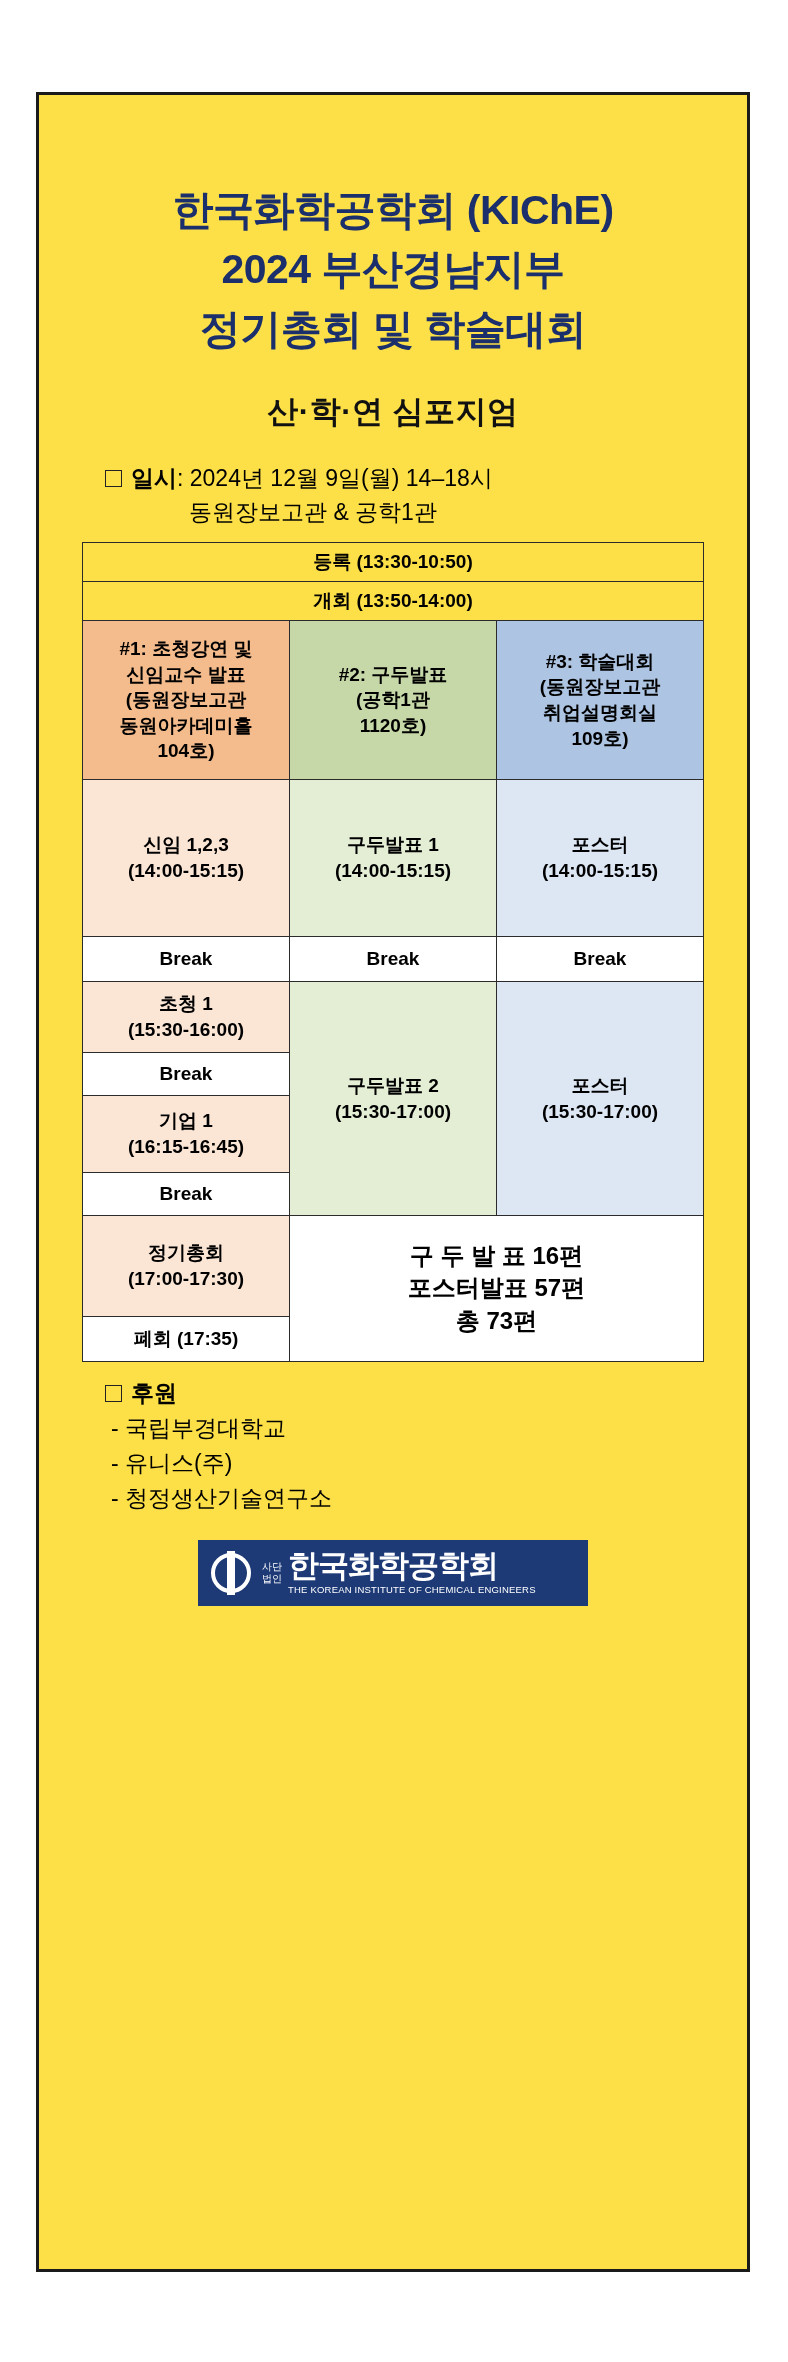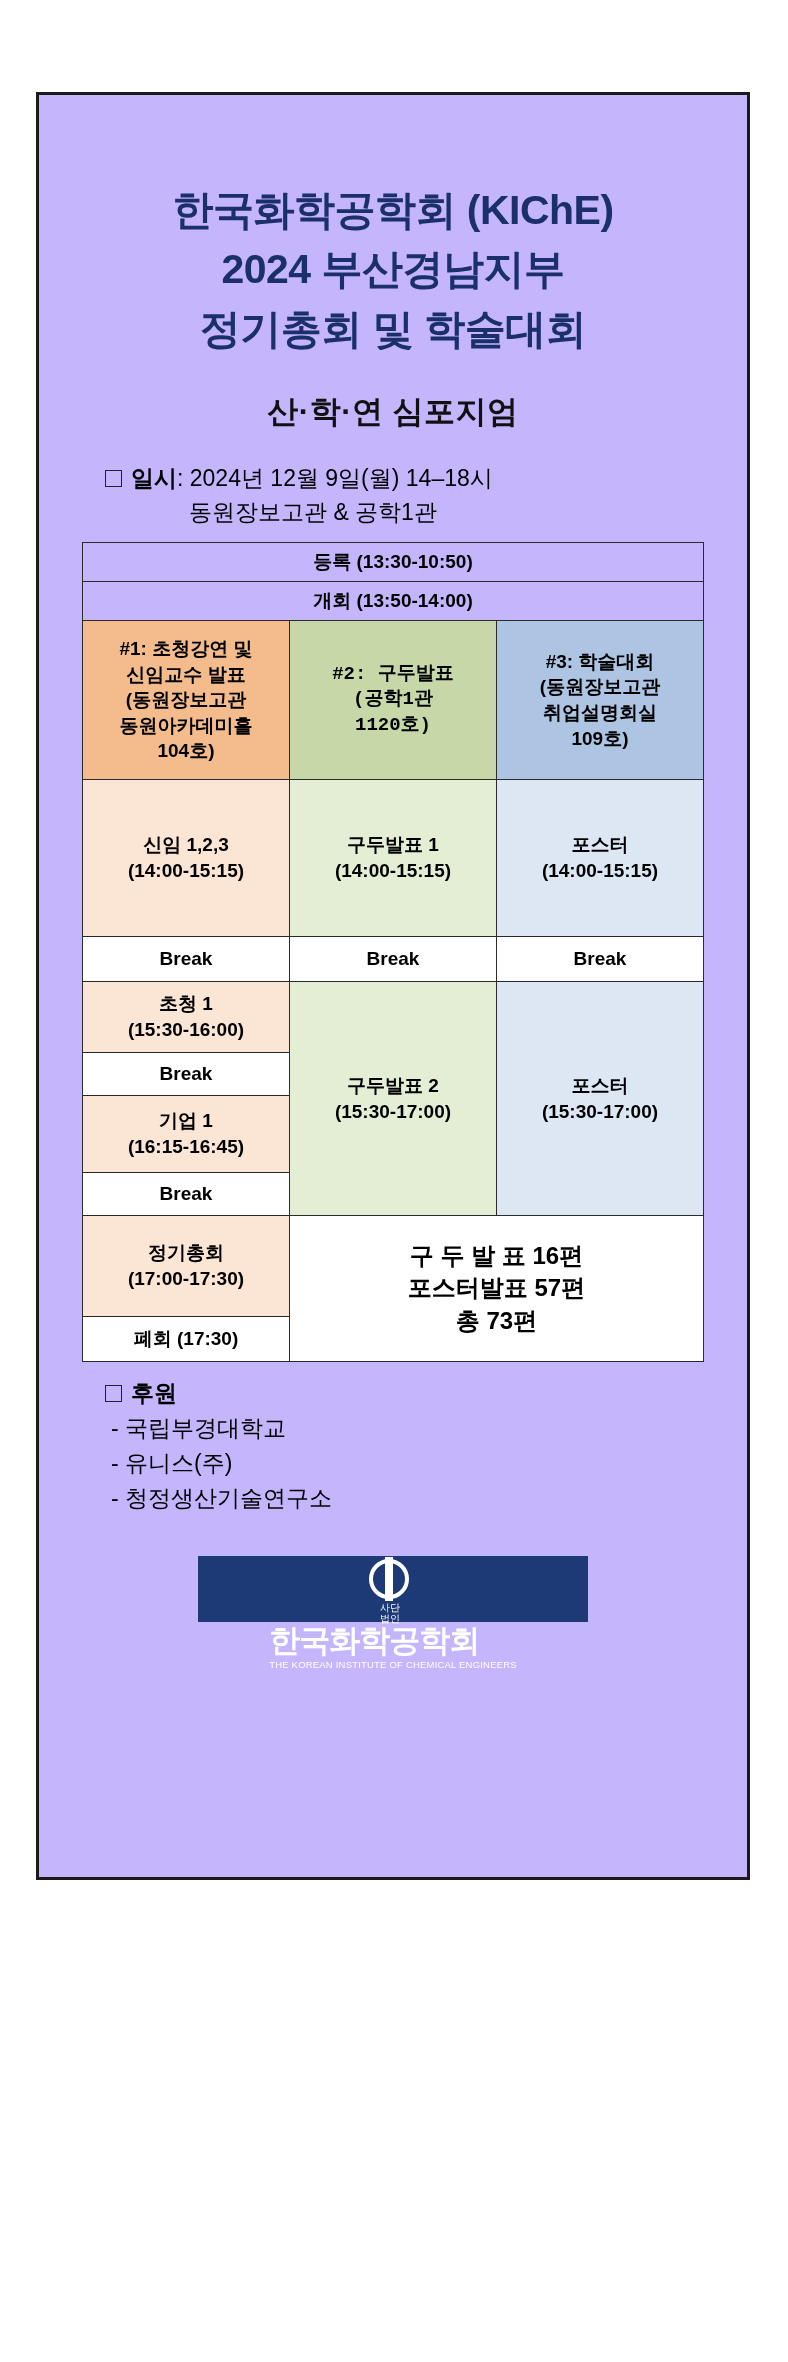--- a/index.html
+++ b/index.html
@@ -12,24 +12,24 @@
     height: 2362px;
     font-family: "Liberation Sans", sans-serif;
     color: #000;
     position: relative;
   }
   .poster {
     position: absolute;
     left: 36px;
     top: 92px;
     width: 714px;
-    height: 1788px;
+    height: 2180px;
     border: 3px solid #1a1a1a;
     box-sizing: border-box;
-    background: #c4b5fd;
+    background: #fde047;
   }
   .inner {
     padding: 0 28px;
     box-sizing: border-box;
   }
 
   
   .title-block {
     text-align: center;
     margin-top: 86px;
@@ -134,29 +134,28 @@
   }
   .sponsor-title {
     display: flex;
     align-items: flex-start;
     font-weight: bold;
   }
   .sponsor-item { padding-left: 6px; }
 
   
   .logo-wrap {
-    margin: 40px auto 0 auto;
+    margin: 24px auto 0 auto;
     width: 390px;
     height: 66px;
     background: #1d3a77;
     display: flex;
     align-items: center;
     padding: 0 10px;
     box-sizing: border-box;
-    flex-direction: column;
   }
   .logo-mark {
     width: 46px;
     height: 46px;
     flex: none;
     position: relative;
     margin-right: 8px;
   }
   .logo-mark .ring {
     position: absolute;
@@ -225,21 +224,21 @@
       </tr>
       <tr class="row-open">
         <td colspan="3">개회 (13:50-14:00)</td>
       </tr>
       <tr>
         <td class="hdr-a" style="white-space:pre-line;">#1: 초청강연 및
 신임교수 발표
 (동원장보고관
 동원아카데미홀
 104호)</td>
-        <td class="hdr-b" style="white-space:pre-line;font-family:Liberation Mono, monospace;">#2: 구두발표
+        <td class="hdr-b" style="white-space:pre-line;">#2: 구두발표
 (공학1관
 1120호)</td>
         <td class="hdr-c" style="white-space:pre-line;">#3: 학술대회
 (동원장보고관
 취업설명회실
 109호)</td>
       </tr>
       <tr>
         <td class="sess-a" style="white-space:pre-line;">신임 1,2,3
 (14:00-15:15)</td>
@@ -274,21 +273,21 @@
       <tr>
         <td class="cell-a h-gen" style="white-space:pre-line;">정기총회
 (17:00-17:30)</td>
         <td class="totals" colspan="2" rowspan="2">
           <span class="tl">구 두 발 표  16편</span>
           <span class="tl">포스터발표  57편</span>
           <span class="tl">총   73편</span>
         </td>
       </tr>
       <tr>
-        <td class="brk h-close">폐회 (17:30)</td>
+        <td class="brk h-close">폐회 (17:35)</td>
       </tr>
     </tbody>
       </table>
 
     <div class="sponsor">
       <div class="sponsor-title">
         <span class="bullet-box"></span>
         <span>후원</span>
       </div>
       <div class="sponsor-item">- 국립부경대학교</div>

